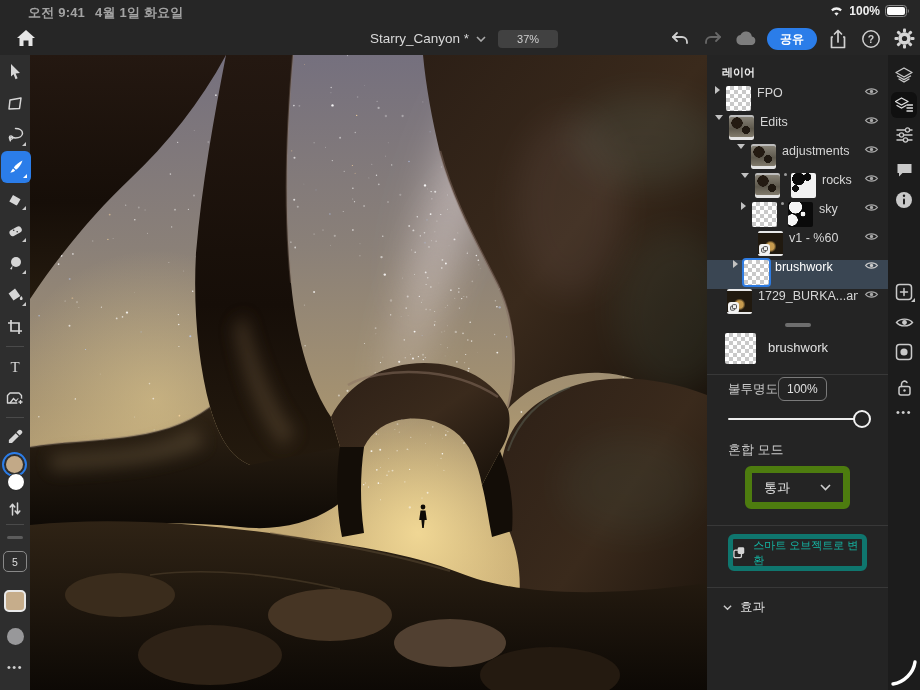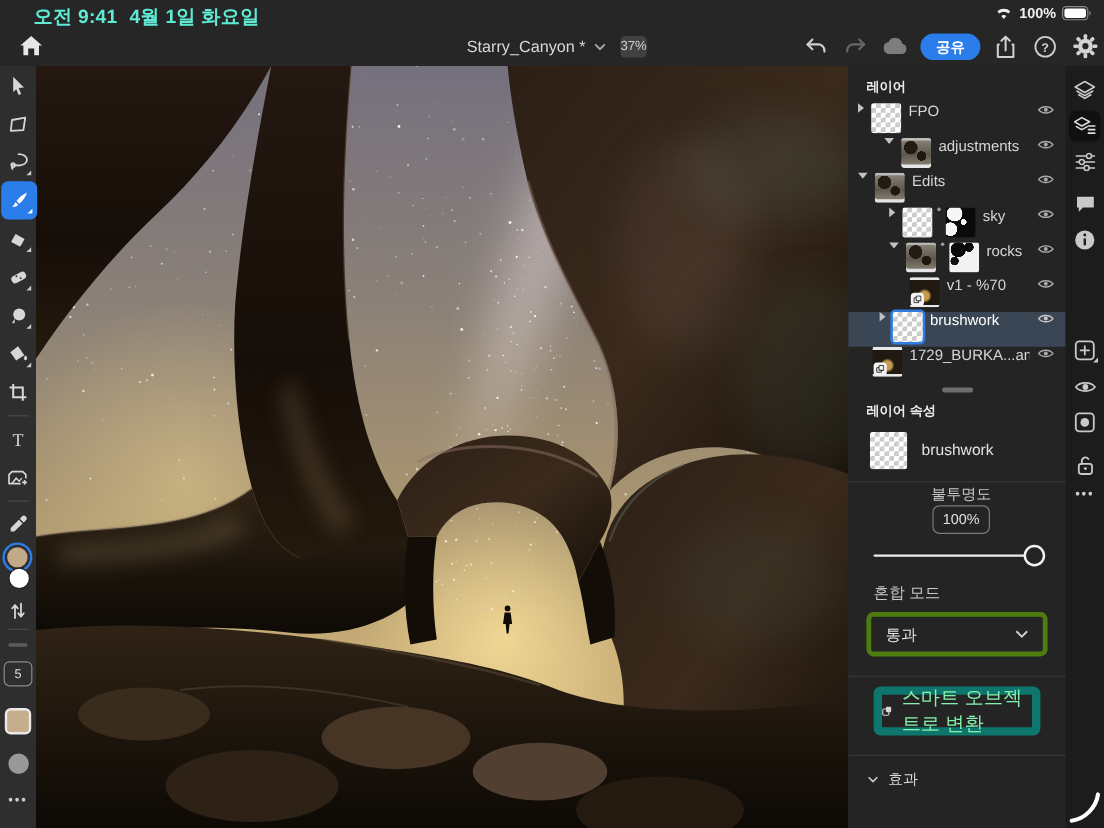--- a/index.html
+++ b/index.html
@@ -1,28 +1,28 @@
 <!DOCTYPE html>
 <html><head>
 <meta charset="utf-8">
 <style>
   html,body{margin:0;padding:0;background:#000;}
   .screen{position:relative;width:920px;height:690px;background:#262626;overflow:hidden;
           font-family:"Liberation Sans",sans-serif;-webkit-font-smoothing:antialiased;}
   
   .statusbar{position:absolute;left:0;top:0;width:920px;height:22px;}
-  .statusbar .left{position:absolute;left:28px;top:4px;font-size:16px;font-weight:bold;color:#5eead4;letter-spacing:.2px;}
+  .statusbar .left{position:absolute;left:28px;top:4px;font-size:13px;font-weight:bold;color:#a3a3a3;letter-spacing:.2px;}
   .statusbar .left .date{margin-left:10px;font-weight:bold;}
   .statusbar .right{position:absolute;right:10px;top:4px;display:flex;align-items:center;gap:5px;color:#f0f0f0;font-size:12px;font-weight:bold;}
   
   .appbar{position:absolute;left:4px;top:22px;width:920px;height:33px;}
   .homebtn{position:absolute;left:11px;top:5px;width:22px;height:22px;}
   .titlegroup{position:absolute;left:0;right:0;top:0;height:33px;display:flex;align-items:center;justify-content:center;gap:12px;}
   .doctitle{display:flex;align-items:center;gap:7px;color:#d9d9d9;font-size:13.5px;}
-  .zoombadge{background:#414141;color:#cfcfcf;font-size:11px;padding:3px 0;border-radius:4px;}
+  .zoombadge{background:#414141;color:#cfcfcf;font-size:11px;padding:3px 19px;border-radius:4px;}
   .appbar .right{position:absolute;right:8px;top:0;height:33px;display:flex;align-items:center;gap:9px;}
   .iconbtn{width:24px;height:24px;display:flex;align-items:center;justify-content:center;}
   .sharepill{background:#2b7de9;color:#fff;font-size:12px;font-weight:bold;border-radius:13px;padding:5px 13px;line-height:1;}
   
   .lefttb{position:absolute;left:0;top:55px;width:30px;height:635px;background:#2e2e2e;display:flex;flex-direction:column;align-items:center;z-index:5;}
   .tool{position:relative;width:30px;height:32px;display:flex;align-items:center;justify-content:center;flex:none;}
   .tool.sel{background:#2b7de9;border-radius:6px;width:30px;margin-left:2px;}
   .corner:after{content:"";position:absolute;right:4px;bottom:5px;border-left:4px solid transparent;border-bottom:4px solid #c9c9c9;}
   .tool.sel.corner:after{border-bottom-color:#fff;}
   .tdiv{width:18px;height:1px;background:#4a4a4a;margin:3px 0;flex:none;}
@@ -78,31 +78,31 @@
   .eyebtn{flex:none;margin-right:9px;display:flex;}
   .handle{width:26px;height:4px;border-radius:2px;background:#6e6e6e;margin:5px auto 2px;}
   .propthumb{position:relative;width:31px;height:31px;margin:4px 0 10px 18px;}
   .propthumb:after{content:"";position:absolute;left:3px;right:3px;bottom:-4px;height:2px;background:#9a9a9a;}
   .propthumb:before{content:"";position:absolute;left:6px;right:6px;bottom:-7px;height:2px;background:#7a7a7a;}
   .proprow{display:flex;align-items:center;}
   .propname{margin-left:12px;margin-bottom:8px;font-size:13px;color:#e2e2e2;}
   .sdiv{height:1px;background:#383838;margin:0 0;}
   .sechead{display:flex;align-items:center;gap:8px;padding:11px 0 9px 16px;font-size:12.5px;color:#dedede;}
   .chev{width:9px;height:9px;flex:none;}
-  .oprow{display:flex;align-items:center;justify-content:flex-start;padding:2px 14px 0 21px;flex-direction:column;}
+  .oprow{display:flex;align-items:center;justify-content:flex-start;padding:2px 14px 0 21px;}
   .oplabel{font-size:12.5px;color:#c9c9c9;}
   .opval{border:1px solid #7a7a7a;border-radius:6px;padding:4px 8px;font-size:12px;color:#e0e0e0;}
   .slider{position:relative;height:20px;margin:8px 21px 2px 21px;}
   .strack{position:absolute;left:0;right:4px;top:9px;height:2px;background:#ededed;border-radius:1px;}
   .sknob{position:absolute;right:-4px;top:1px;width:14px;height:14px;border-radius:50%;background:#242424;border:2.5px solid #f2f2f2;}
   .modelabel{padding:10px 0 7px 21px;font-size:13px;color:#c9c9c9;}
-  .dropdown{margin:0 15px;height:29px;border:4px solid #4d7c0f;border-radius:6px;display:flex;align-items:center;
+  .dropdown{margin:0 38px;height:29px;border:7px solid #4d7c0f;border-radius:6px;display:flex;align-items:center;
             justify-content:space-between;padding:0 12px;font-size:13px;color:#e6e6e6;}
-  .panelbtn{margin:0 21px;height:27px;border:7px solid #0f766e;border-radius:6px;display:flex;align-items:center;
-            justify-content:center;gap:8px;font-size:16px;color:#86efac;}
+  .panelbtn{margin:0 21px;height:27px;border:5px solid #0f766e;border-radius:6px;display:flex;align-items:center;
+            justify-content:center;gap:8px;font-size:11px;color:#14b8a6;}
   .spacer8{height:8px;}
   
   .rstrip{position:absolute;left:888px;top:55px;width:32px;height:635px;background:#1c1c1c;
           display:flex;flex-direction:column;align-items:center;}
   .sbtn{position:relative;width:26px;height:26px;display:flex;align-items:center;justify-content:center;flex:none;}
   .sbtn.active{background:#101010;border-radius:6px;}
   .sbtn.cornr:after{content:"";position:absolute;right:2px;bottom:3px;border-left:4px solid transparent;border-bottom:4px solid #c9c9c9;}
   .stripdots{color:#cfcfcf;font-size:11px;letter-spacing:1.5px;flex:none;}
   .cornerarc{position:absolute;right:3px;bottom:4px;}
   svg{display:block;}
@@ -1051,36 +1051,50 @@
       <span class="thumb checker"></span>
       <span class="lname">FPO</span>
       <span class="eyebtn">
           <svg width="15" height="11" viewBox="0 0 16 12">
             <path d="M1.5 6 C4.5 2.2 11.5 2.2 14.5 6 C11.5 9.8 4.5 9.8 1.5 6 Z" stroke="#a8a8a8" stroke-width="1.3" fill="none"></path>
             <circle cx="8" cy="6" r="1.8" fill="#a8a8a8"></circle>
           </svg>
         </span>
     </div>
 
+    <div class="lrow" style="padding-left:8px;">
+      <span class="dis d"></span>
+      <span class="thumb th-photo"></span>
+      <span class="lname">Edits</span>
+      <span class="eyebtn">
+          <svg width="15" height="11" viewBox="0 0 16 12">
+            <path d="M1.5 6 C4.5 2.2 11.5 2.2 14.5 6 C11.5 9.8 4.5 9.8 1.5 6 Z" stroke="#a8a8a8" stroke-width="1.3" fill="none"></path>
+            <circle cx="8" cy="6" r="1.8" fill="#a8a8a8"></circle>
+          </svg>
+        </span>
+    </div>
+
     <div class="lrow" style="padding-left:30px;">
       <span class="dis d"></span>
       <span class="thumb th-photo"></span>
       <span class="lname">adjustments</span>
       <span class="eyebtn">
           <svg width="15" height="11" viewBox="0 0 16 12">
             <path d="M1.5 6 C4.5 2.2 11.5 2.2 14.5 6 C11.5 9.8 4.5 9.8 1.5 6 Z" stroke="#a8a8a8" stroke-width="1.3" fill="none"></path>
             <circle cx="8" cy="6" r="1.8" fill="#a8a8a8"></circle>
           </svg>
         </span>
     </div>
 
-    <div class="lrow" style="padding-left:8px;">
+    <div class="lrow" style="padding-left:34px;">
       <span class="dis d"></span>
       <span class="thumb th-photo"></span>
-      <span class="lname">Edits</span>
+      <span class="linkdot"></span>
+      <span class="thumb mask-light"></span>
+      <span class="lname">rocks</span>
       <span class="eyebtn">
           <svg width="15" height="11" viewBox="0 0 16 12">
             <path d="M1.5 6 C4.5 2.2 11.5 2.2 14.5 6 C11.5 9.8 4.5 9.8 1.5 6 Z" stroke="#a8a8a8" stroke-width="1.3" fill="none"></path>
             <circle cx="8" cy="6" r="1.8" fill="#a8a8a8"></circle>
           </svg>
         </span>
     </div>
 
     <div class="lrow" style="padding-left:34px;">
       <span class="dis r"></span>
@@ -1089,45 +1103,31 @@
       <span class="thumb mask-dark"></span>
       <span class="lname">sky</span>
       <span class="eyebtn">
           <svg width="15" height="11" viewBox="0 0 16 12">
             <path d="M1.5 6 C4.5 2.2 11.5 2.2 14.5 6 C11.5 9.8 4.5 9.8 1.5 6 Z" stroke="#a8a8a8" stroke-width="1.3" fill="none"></path>
             <circle cx="8" cy="6" r="1.8" fill="#a8a8a8"></circle>
           </svg>
         </span>
     </div>
 
-    <div class="lrow" style="padding-left:34px;">
-      <span class="dis d"></span>
-      <span class="thumb th-photo"></span>
-      <span class="linkdot"></span>
-      <span class="thumb mask-light"></span>
-      <span class="lname">rocks</span>
-      <span class="eyebtn">
-          <svg width="15" height="11" viewBox="0 0 16 12">
-            <path d="M1.5 6 C4.5 2.2 11.5 2.2 14.5 6 C11.5 9.8 4.5 9.8 1.5 6 Z" stroke="#a8a8a8" stroke-width="1.3" fill="none"></path>
-            <circle cx="8" cy="6" r="1.8" fill="#a8a8a8"></circle>
-          </svg>
-        </span>
-    </div>
-
 
     <div class="lrow" style="padding-left:51px;">
       <span class="thumb th-smart">
         <span class="sobadge">
             <svg width="7" height="7" viewBox="0 0 8 8">
               <rect x="0.7" y="2.5" width="4.6" height="4.6" rx="1" stroke="#333" stroke-width="1" fill="none"></rect>
               <rect x="2.8" y="0.7" width="4.6" height="4.6" rx="1" stroke="#333" stroke-width="1" fill="#f2f2f2"></rect>
             </svg>
           </span>
       </span>
-      <span class="lname">v1 - %70</span>
+      <span class="lname">v1 - %60</span>
       <span class="eyebtn">
           <svg width="15" height="11" viewBox="0 0 16 12">
             <path d="M1.5 6 C4.5 2.2 11.5 2.2 14.5 6 C11.5 9.8 4.5 9.8 1.5 6 Z" stroke="#a8a8a8" stroke-width="1.3" fill="none"></path>
             <circle cx="8" cy="6" r="1.8" fill="#a8a8a8"></circle>
           </svg>
         </span>
     </div>
 
     <div class="lrow sel" style="padding-left:26px;">
       <span class="dis r"></span>
@@ -1154,21 +1154,20 @@
       <span class="eyebtn">
           <svg width="15" height="11" viewBox="0 0 16 12">
             <path d="M1.5 6 C4.5 2.2 11.5 2.2 14.5 6 C11.5 9.8 4.5 9.8 1.5 6 Z" stroke="#a8a8a8" stroke-width="1.3" fill="none"></path>
             <circle cx="8" cy="6" r="1.8" fill="#a8a8a8"></circle>
           </svg>
         </span>
     </div>
 
     <div class="handle"></div>
 
-    <div class="ptitle" style="padding-top:6px;">레이어 속성</div>
     <div class="proprow">
       <span class="thumb checker propthumb"></span>
       <span class="propname">brushwork</span>
     </div>
     <div class="sdiv"></div>
 
     <div class="oprow">
       <span class="oplabel">불투명도</span>
       <span class="opval">100%</span>
     </div>

